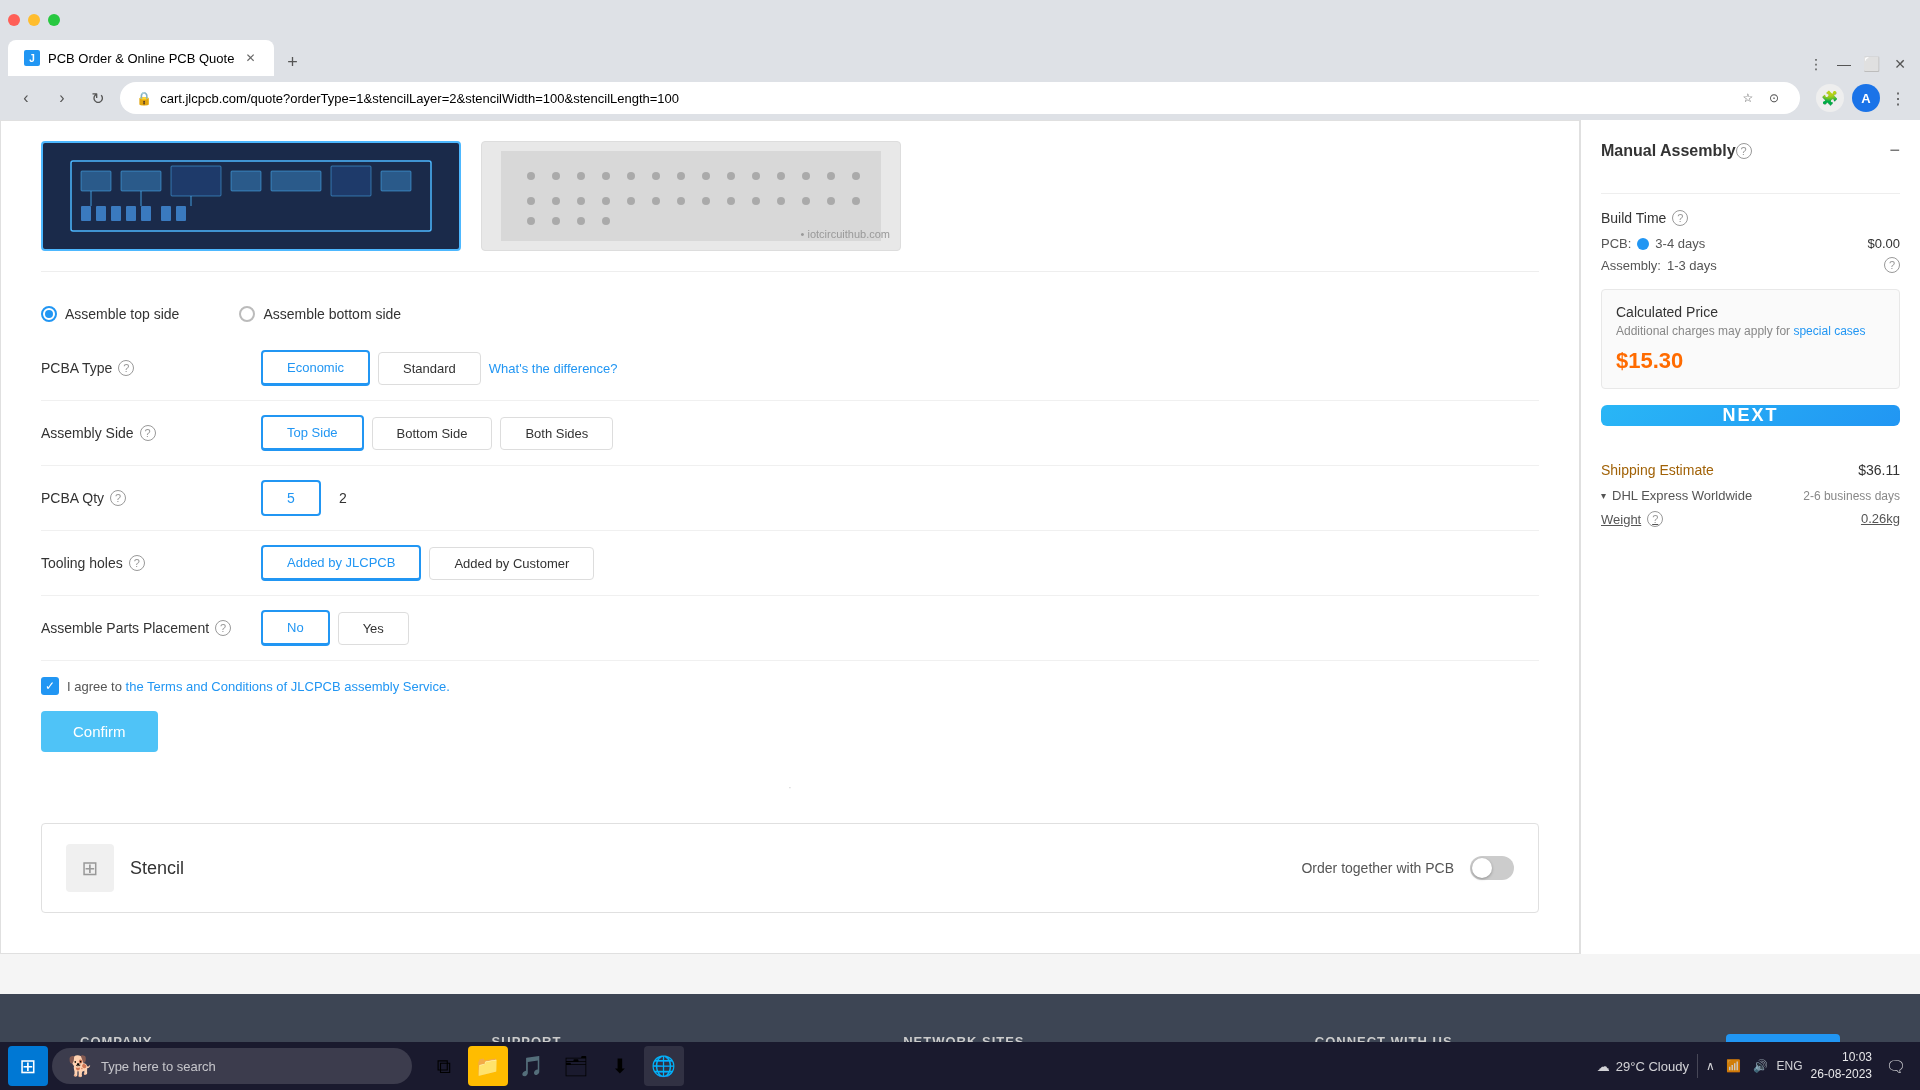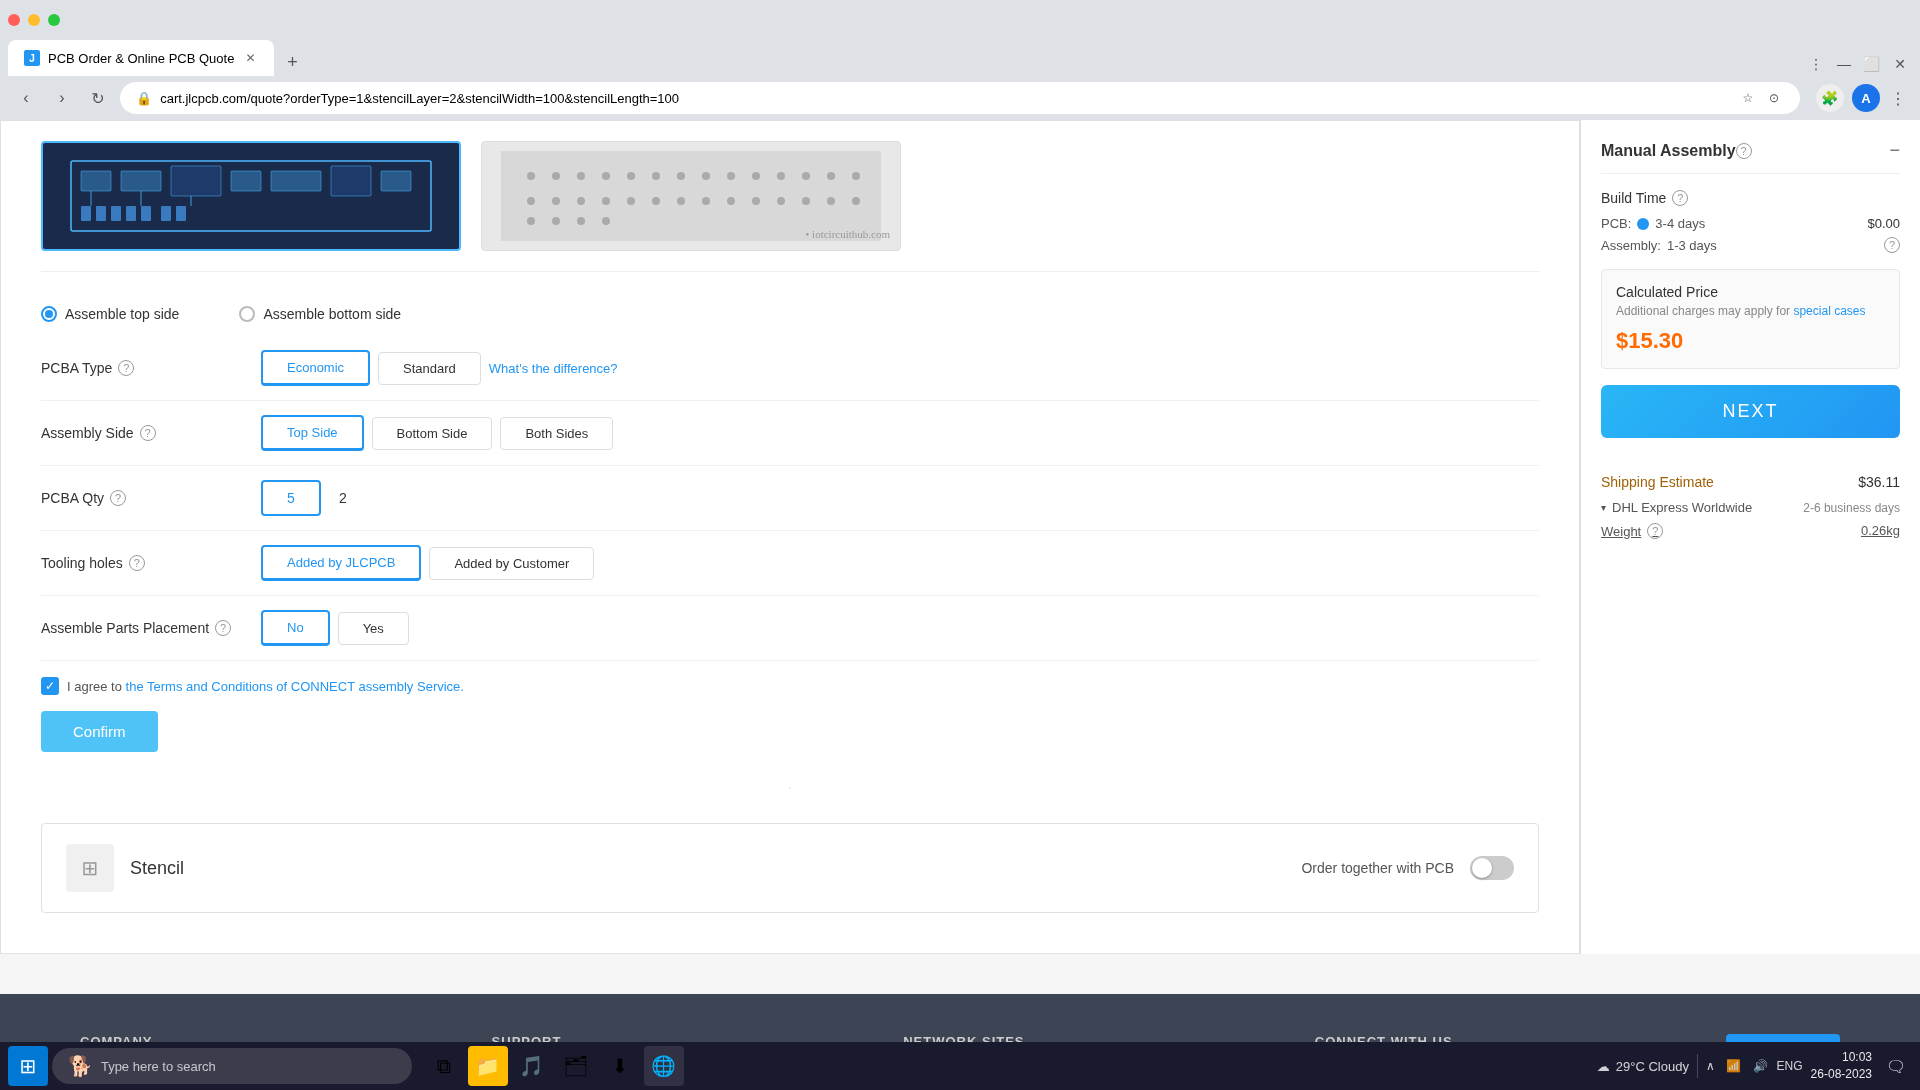--- a/index.html
+++ b/index.html
@@ -125,21 +125,20 @@
     }
     .pcb-img-box-gray {
       border: 1px solid #ddd;
       border-radius: 4px;
       padding: 4px;
       width: 420px;
       height: 110px;
       background: #e8e8e8;
       display:flex;align-items:center;justify-content:center;
       position:relative;
-      font-family:Liberation Serif, serif;
     }
     .iot-label {
       position:absolute;bottom:10px;right:10px;
       font-size:11px;color:#999;
     }
 
     
     .assemble-toggle {
       display: flex;
       gap: 60px;
@@ -296,21 +295,21 @@
     
     .right-sidebar {
       width: 340px;
       background: white;
       border-left: 1px solid #e0e0e0;
       padding: 20px;
       flex-shrink:0;
     }
     .sidebar-header {
       display:flex;justify-content:space-between;align-items:center;
-      padding-bottom:12px;border-bottom:1px solid #eee;
+      padding-bottom:32px;border-bottom:1px solid #eee;
       margin-bottom:16px;
     }
     .sidebar-title {
       font-size:16px;font-weight:600;color:#333;
     }
     .sidebar-dash {
       font-size:18px;color:#666;cursor:pointer;
     }
     .build-time-section {
       margin-bottom:16px;
@@ -347,24 +346,24 @@
       font-size:12px;color:#888;margin-bottom:10px;
     }
     .cp-link {
       color:#2196F3;
     }
     .cp-price {
       font-size:22px;font-weight:700;color:#ff6b00;
     }
 
     .next-btn {
-      width:100%;padding:16px;
+      width:100%;
       background: linear-gradient(135deg, #29b6f6, #2196F3);
       border:none;border-radius:6px;
-      font-size:18px;font-weight:400;color:white;
+      font-size:18px;font-weight:700;color:white;
       cursor:pointer;margin-bottom:20px;
       letter-spacing:2px;
     }
 
     .shipping-section {
       margin-top:16px;
     }
     .shipping-label {
       font-size:14px;color:#a16207;font-weight:500;margin-bottom:0;
     }
@@ -661,21 +660,21 @@
           <button class="btn-option active-down">No</button>
           <button class="btn-option">Yes</button>
         </div>
       </div>
 
       
       <div class="checkbox-row">
         <div class="checkbox">✓</div>
         <span class="terms-text">
           <span>I agree to</span>
-          <a class="terms-link">the Terms and Conditions of CONNECT assembly Service.</a>
+          <a class="terms-link">the Terms and Conditions of JLCPCB assembly Service.</a>
         </span>
       </div>
 
       
       <button class="confirm-btn">Confirm</button>
 
       
       <div style="text-align:center;padding:10px;color:#ccc;font-size:10px;">·</div>
 
       

